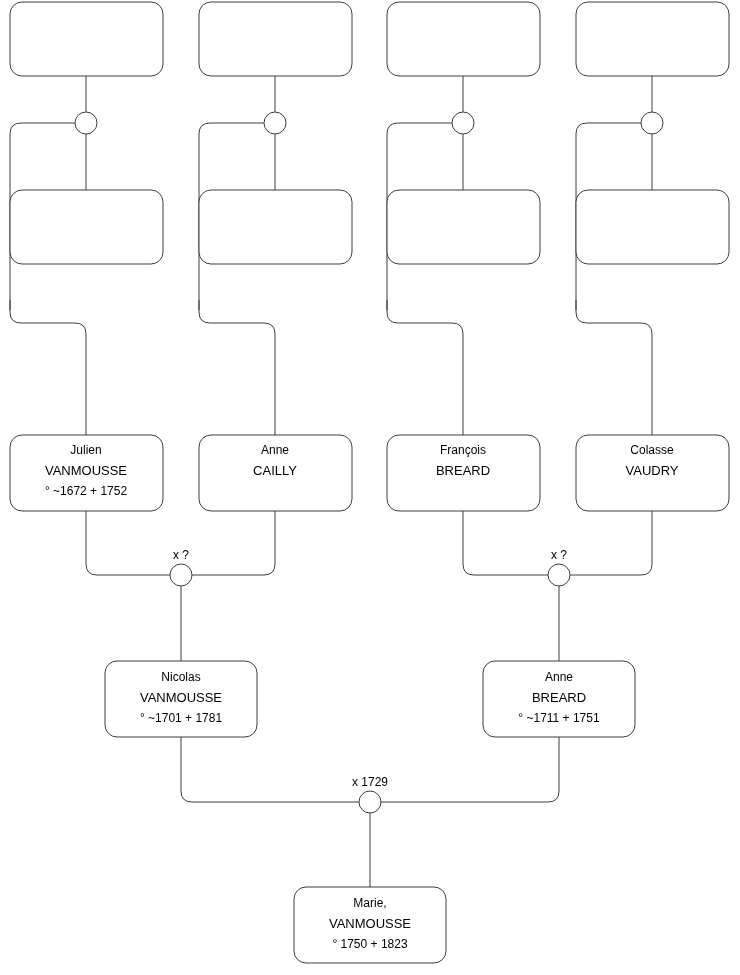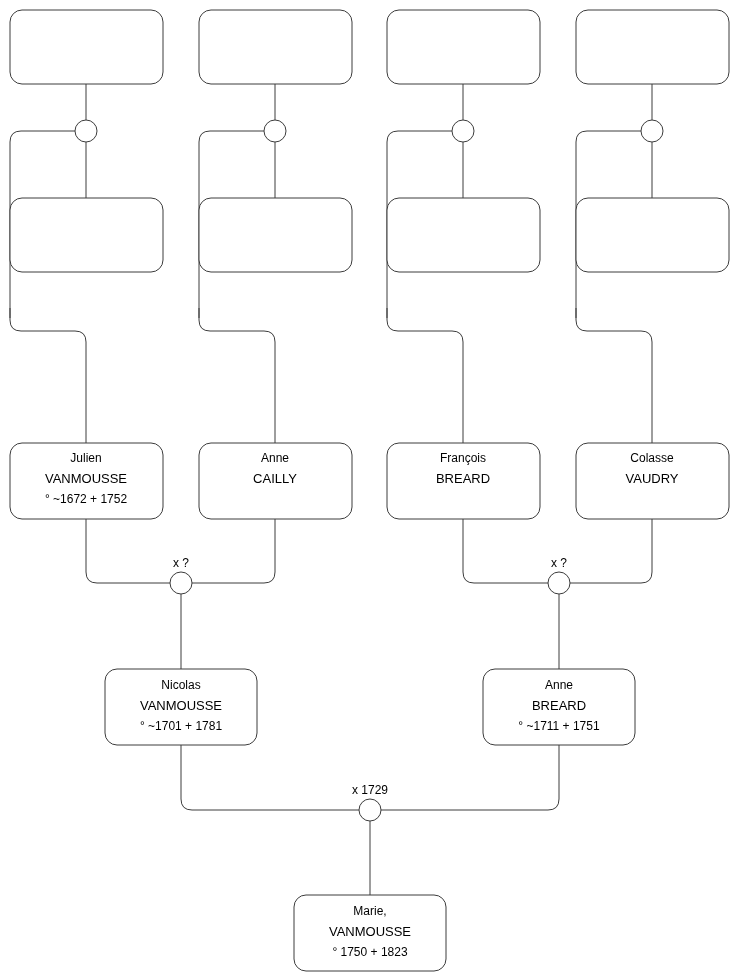--- a/index.html
+++ b/index.html
@@ -10,21 +10,20 @@
   body {
     width: 740px;
     height: 975px;
     font-family: "Liberation Sans", sans-serif;
     overflow: hidden;
   }
   #chart-root {
     position: relative;
     width: 740px;
     height: 759px;
-    margin-top: 8px;
   }
   svg.tree-canvas {
     position: absolute;
     top: 0;
     left: 0;
     width: 740px;
     height: 975px;
     display: block;
   }
   .node-box {

